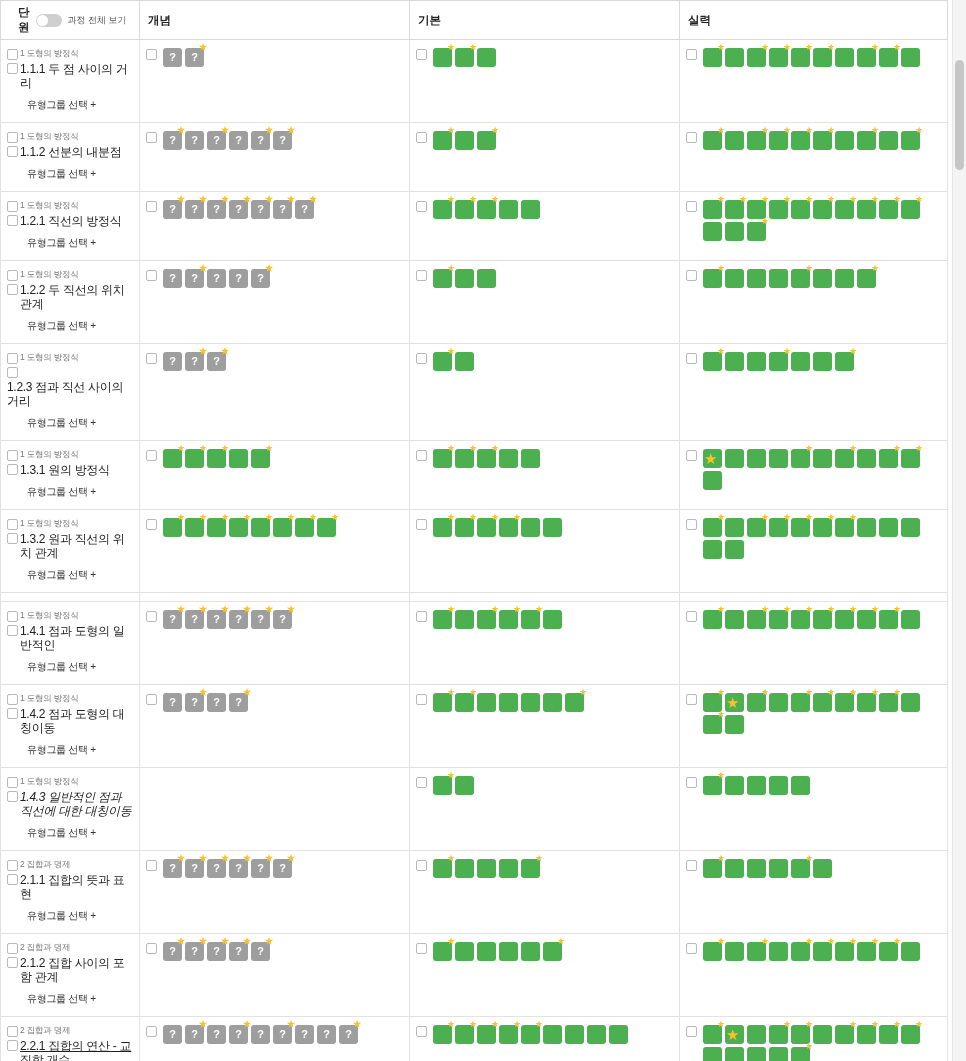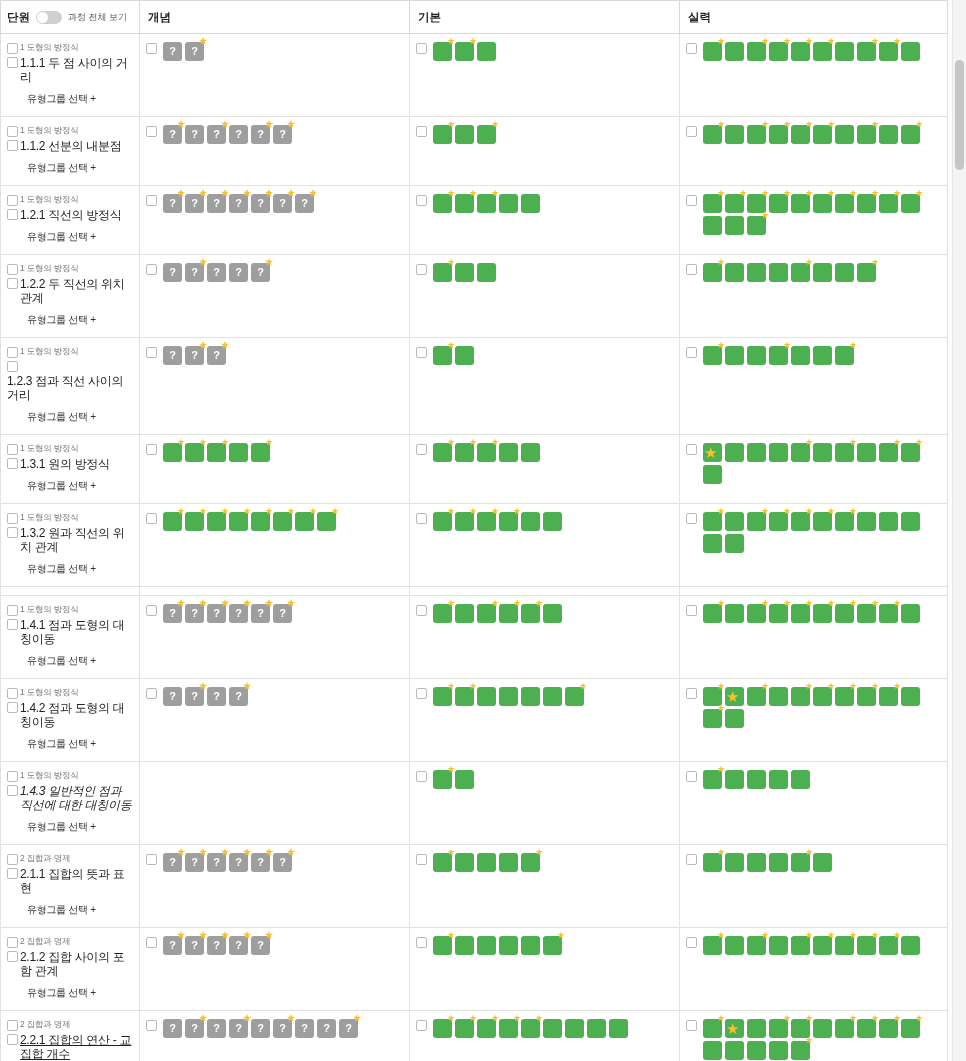--- a/index.html
+++ b/index.html
@@ -37,21 +37,21 @@
     background: #ffffff;
     font-weight: bold;
     font-size: 11.5px;
     text-align: left;
     padding: 6px 8px;
     height: 20px;
     vertical-align: middle;
     color: #222;
   }
   thead th.unit-head {
-    padding: 4px 6px;
+    padding: 4px 17px;
   }
   .unit-head-inner {
     display: flex;
     align-items: center;
     gap: 6px;
   }
   .unit-head-label { font-weight: bold; font-size: 11.5px; }
   .toggle {
     width: 26px;
     height: 13px;
@@ -745,21 +745,21 @@
           <td></td>
         </tr>
         <tr>
           <td class="unit-cell">
             <div class="unit-row">
               <span class="cb"></span>
               <span class="unit-top-label">1 도형의 방정식</span>
             </div>
             <div class="unit-row" style="margin-top: 2px;">
               <span class="cb"></span>
-              <span class="unit-title">1.4.1 점과 도형의 대칭이동</span>
+              <span class="unit-title">1.4.1 점과 도형의 일반적인</span>
             </div>
             <div class="group-link">유형그룹 선택 +</div>
           </td>
           <td>
             <div class="chips-wrap">
               <span class="cb"></span>
               <div class="chips">
                 <span class="chip gray">?<span class="star">★</span></span>
                 <span class="chip gray">?<span class="star">★</span></span>
                 <span class="chip gray">?<span class="star">★</span></span>

